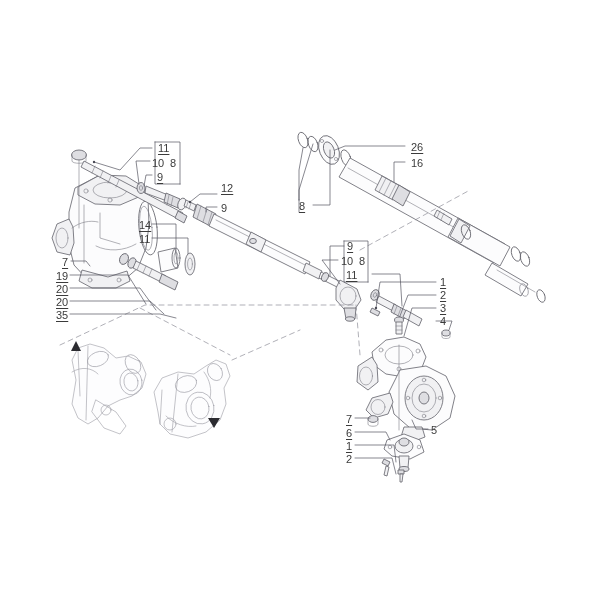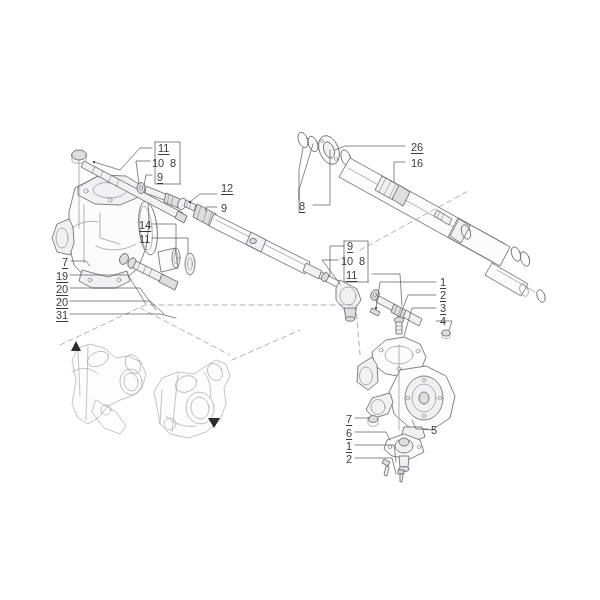--- a/index.html
+++ b/index.html
@@ -366,21 +366,21 @@
   <span class="lbl u" style="left:221px;top:183px">12</span>
   <span class="lbl" style="left:221px;top:203px">9</span>
 
   <span class="lbl u" style="left:139px;top:220px">14</span>
   <span class="lbl" style="left:139px;top:234px">11</span>
 
   <span class="lbl u" style="left:62px;top:257px">7</span>
   <span class="lbl u" style="left:56px;top:271px">19</span>
   <span class="lbl u" style="left:56px;top:284px">20</span>
   <span class="lbl u" style="left:56px;top:297px">20</span>
-  <span class="lbl u" style="left:56px;top:310px">31</span>
+  <span class="lbl u" style="left:56px;top:310px">35</span>
 
   <span class="lbl u" style="left:411px;top:142px">26</span>
   <span class="lbl" style="left:411px;top:158px">16</span>
   <span class="lbl u" style="left:299px;top:201px">8</span>
 
   <span class="lbl u" style="left:347px;top:241px">9</span>
   <span class="lbl" style="left:341px;top:256px">10</span>
   <span class="lbl" style="left:359px;top:256px">8</span>
   <span class="lbl u" style="left:346px;top:270px">11</span>
 

